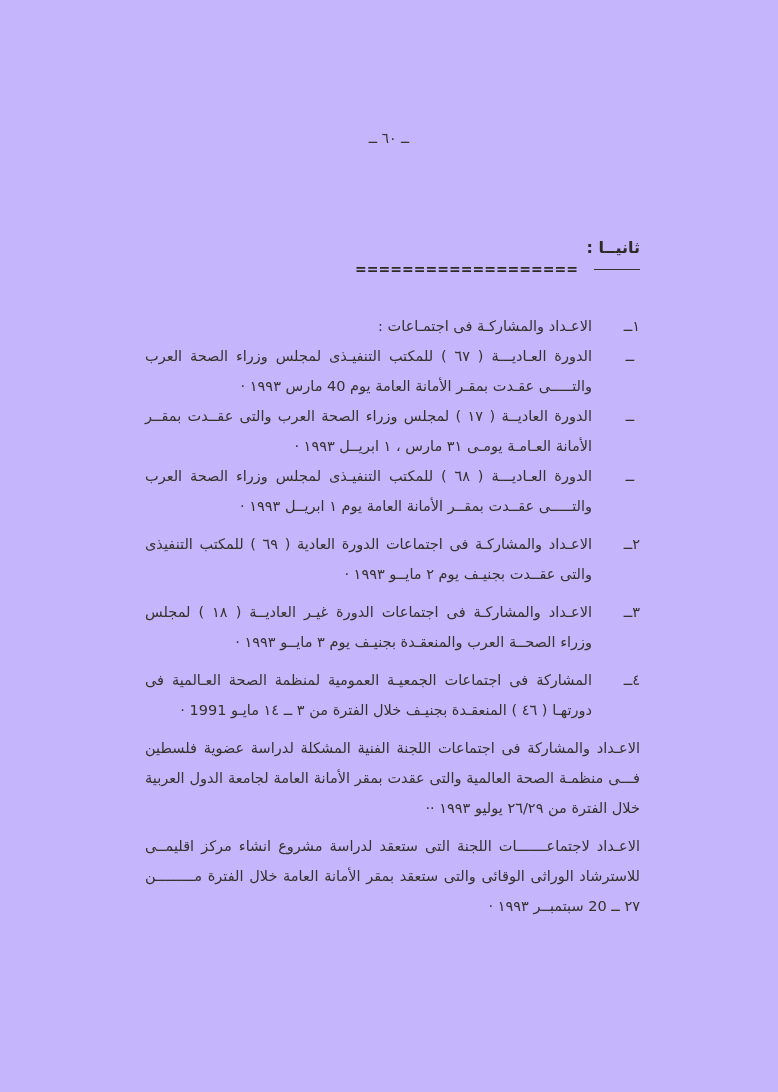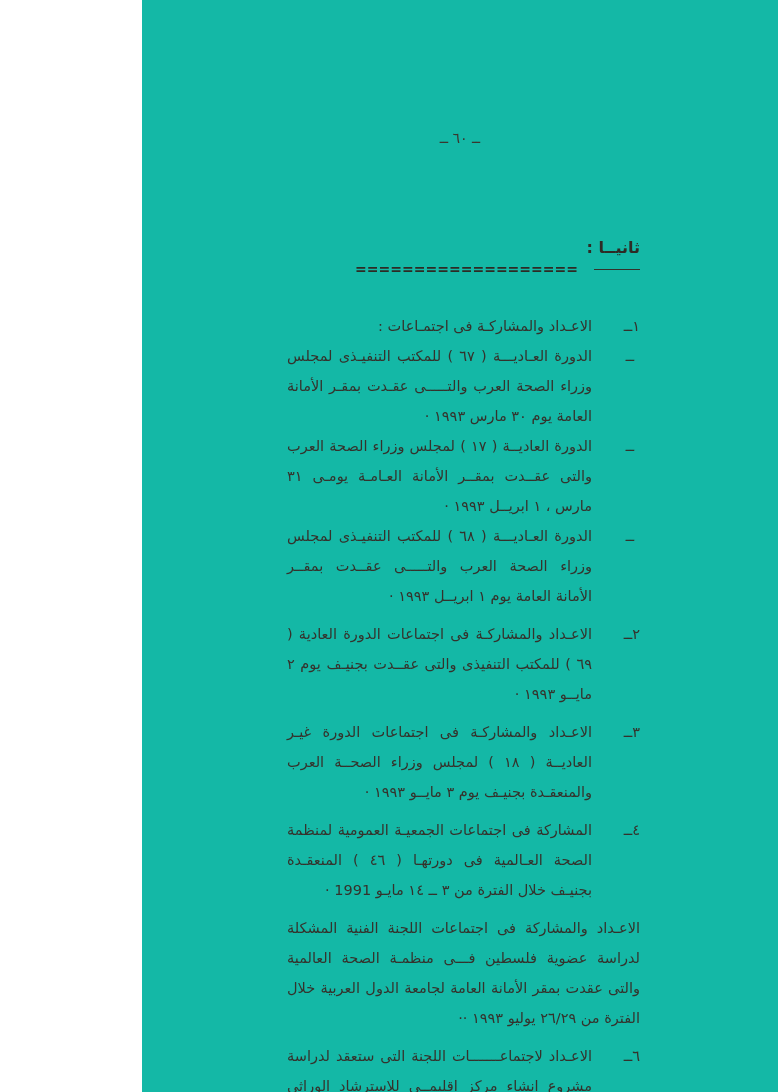--- a/index.html
+++ b/index.html
@@ -1,19 +1,19 @@
 <!DOCTYPE html>
 <html dir="rtl" lang="ar"><head>
 <meta charset="utf-8">
 <style>
   html,body{margin:0;padding:0;background:#ffffff;}
   .sheet{
     position:relative;
-    width:636px;height:1092px;
-    background:#14b8a6;
+    width:778px;height:1092px;
+    background:#c4b5fd;
     font-family:"DejaVu Sans",sans-serif;
     color:#35322c;
     direction:rtl;
     overflow:hidden;
   }
   .pagenum{
     padding-top:130px;
     text-align:center;
     font-size:14px;
     letter-spacing:2px;
@@ -87,21 +87,21 @@
 
   <div class="content">
 
     <div class="group">
       <div class="row">
         <span class="num">١ــ</span>
         <div class="txt">الاعـداد والمشاركـة فى اجتمـاعات :</div>
       </div>
       <div class="row sub-row">
         <span class="num">ــ</span>
-        <div class="txt">الدورة العـاديـــة ( ٦٧ ) للمكتب التنفيـذى لمجلس وزراء الصحة العرب والتـــــى عقـدت بمقـر الأمانة العامة يوم ٣٠ مارس ١٩٩٣ ·</div>
+        <div class="txt">الدورة العـاديـــة ( ٦٧ ) للمكتب التنفيـذى لمجلس وزراء الصحة العرب والتـــــى عقـدت بمقـر الأمانة العامة يوم 40 مارس ١٩٩٣ ·</div>
       </div>
       <div class="row sub-row">
         <span class="num">ــ</span>
         <div class="txt">الدورة العاديــة ( ١٧ ) لمجلس وزراء الصحة العرب والتى عقــدت بمقــر الأمانة العـامـة يومـى ٣١ مارس ، ١ ابريــل ١٩٩٣ ·</div>
       </div>
       <div class="row sub-row">
         <span class="num">ــ</span>
         <div class="txt">الدورة العـاديـــة ( ٦٨ ) للمكتب التنفيـذى لمجلس وزراء الصحة العرب والتـــــى عقــدت بمقــر الأمانة العامة يوم ١ ابريــل ١٩٩٣ ·</div>
       </div>
     </div>
@@ -128,19 +128,18 @@
     </div>
 
     <div class="group">
       <div class="row">
         <div class="txt">الاعـداد والمشاركة فى اجتماعات اللجنة الفنية المشكلة لدراسة عضوية فلسطين فـــى منظمـة الصحة العالمية والتى عقدت بمقر الأمانة العامة لجامعة الدول العربية خلال الفترة من ٢٦/٢٩ يوليو ١٩٩٣ ··</div>
       </div>
     </div>
 
     <div class="group">
       <div class="row">
-        <span class="num">٦ــ</span>
         <div class="txt">الاعـداد لاجتماعـــــــات اللجنة التى ستعقد لدراسة مشروع انشاء مركز اقليمــى للاسترشاد الوراثى الوقائى والتى ستعقد بمقر الأمانة العامة خلال الفترة مـــــــــن ٢٧ ــ 20 سبتمبــر ١٩٩٣ ·</div>
       </div>
     </div>
 
   </div>
 </div>
 
 </body></html>

